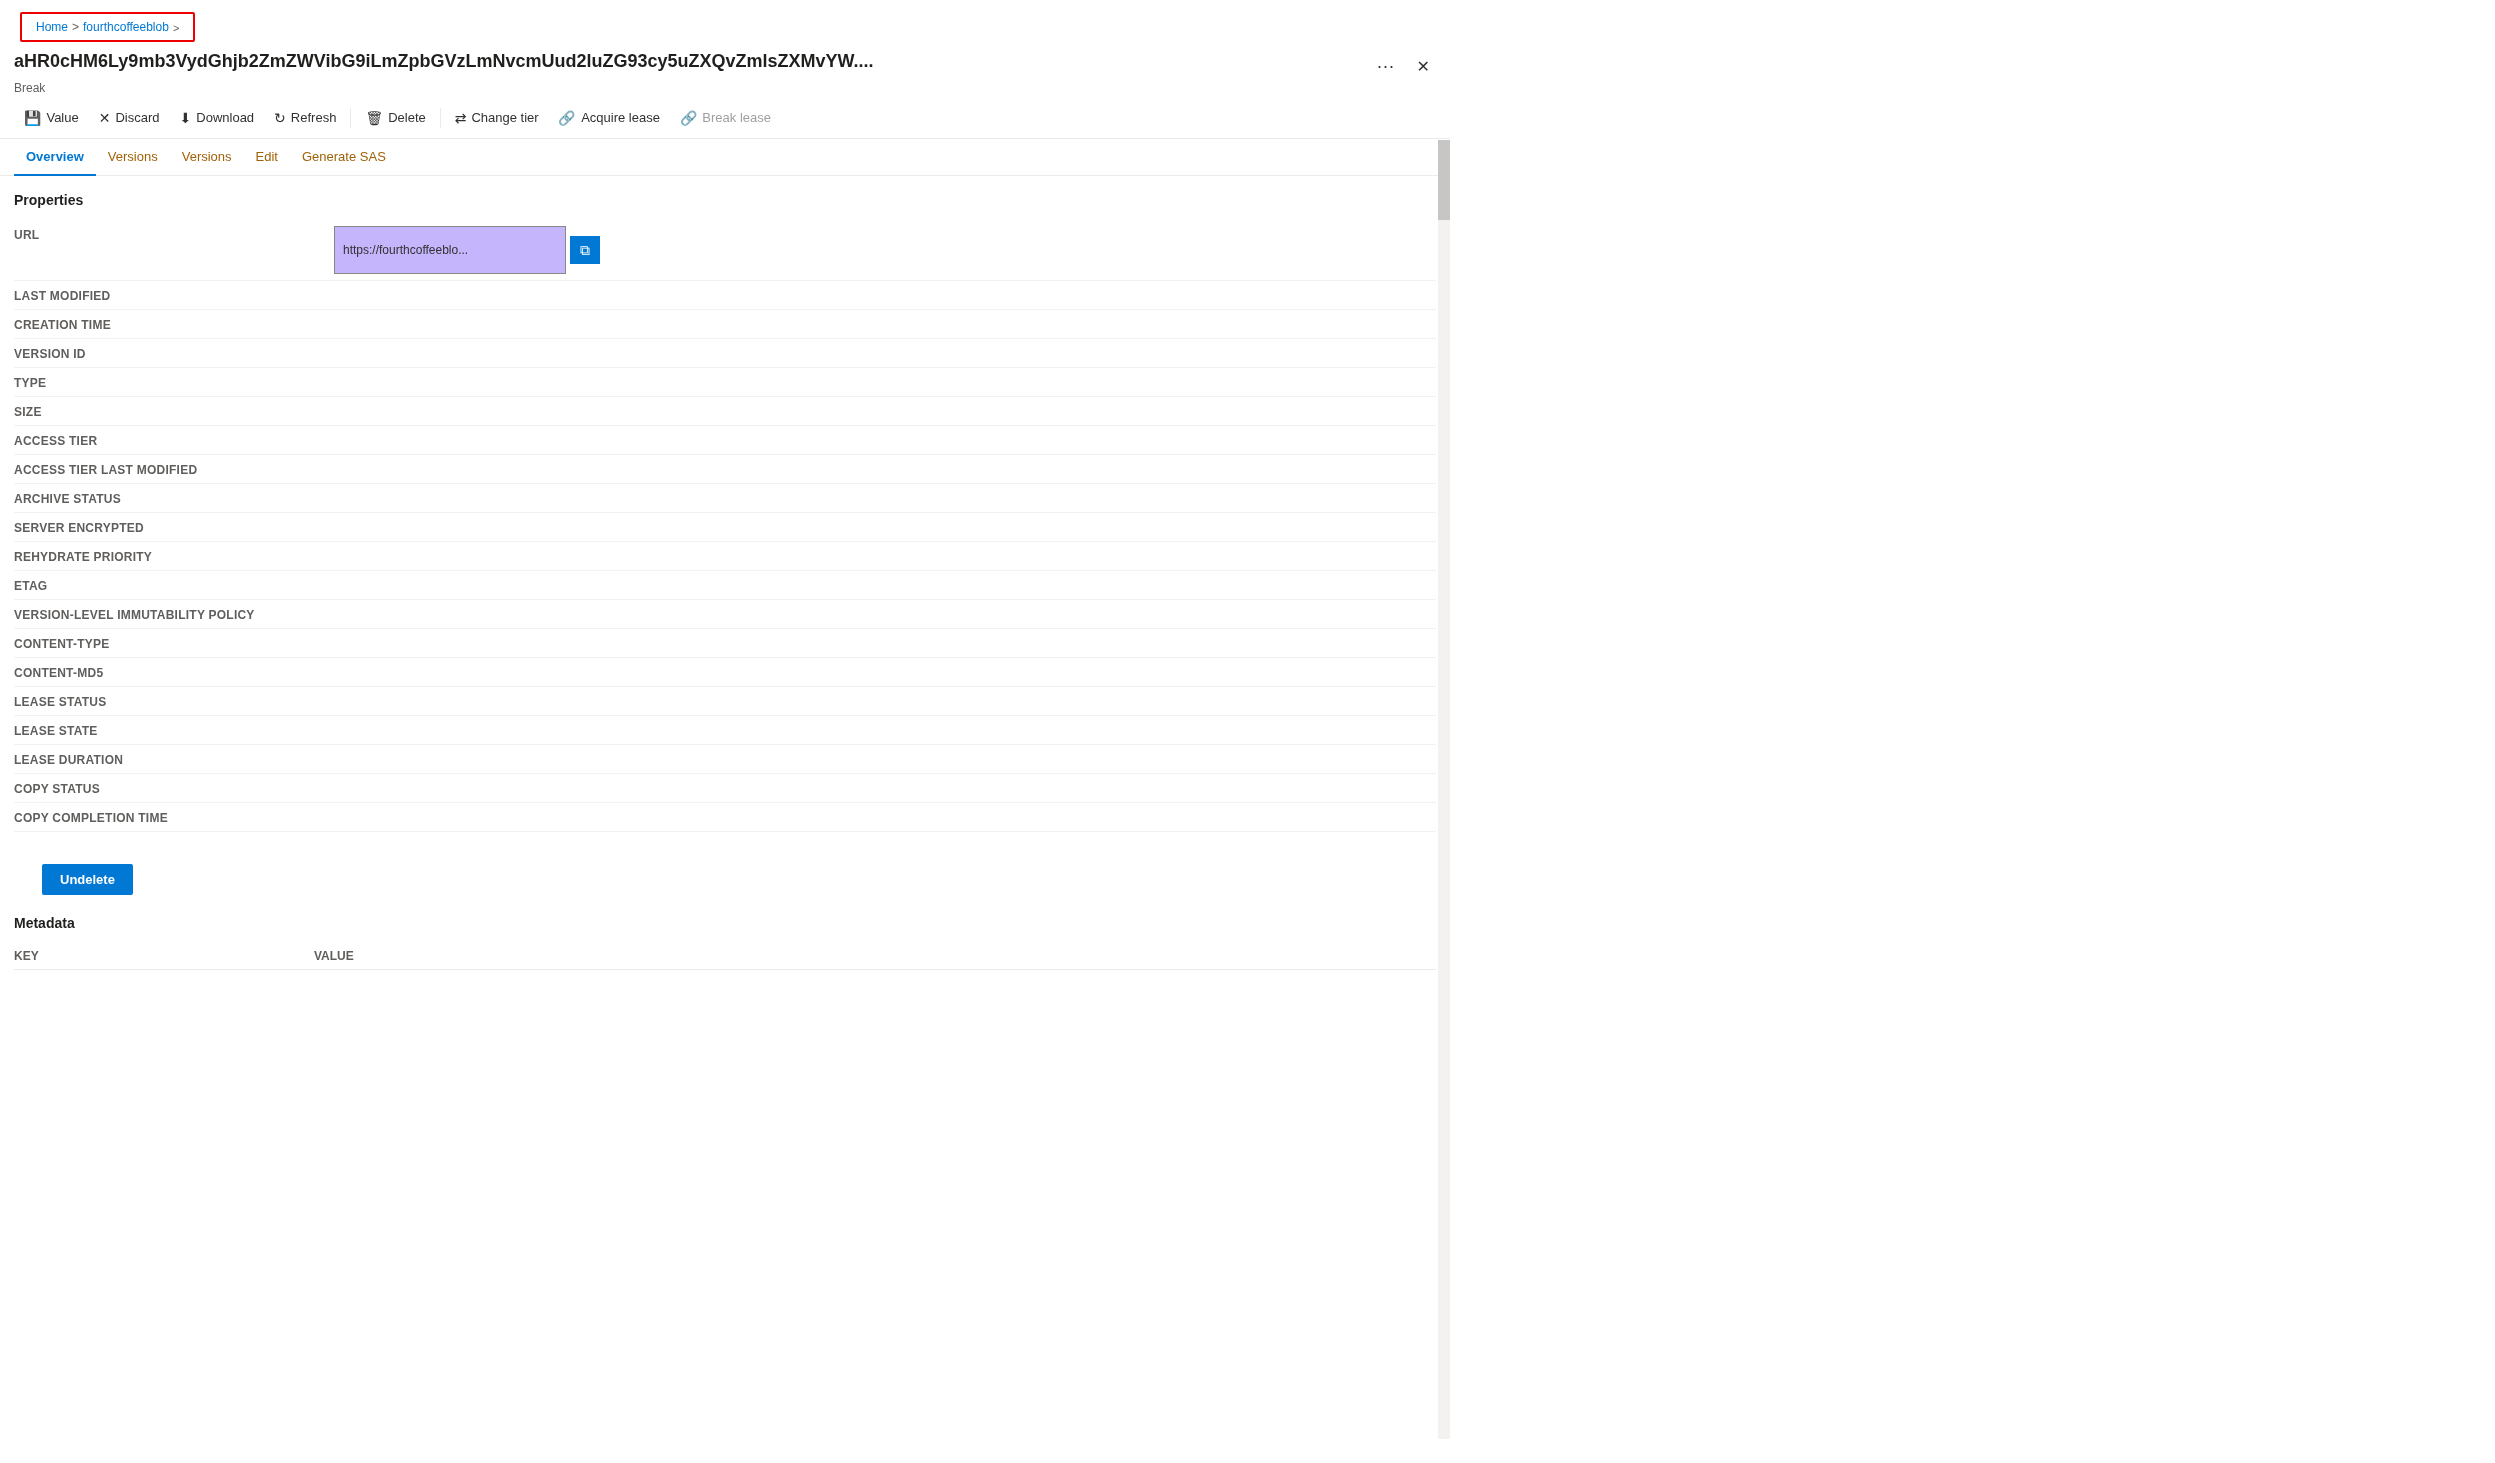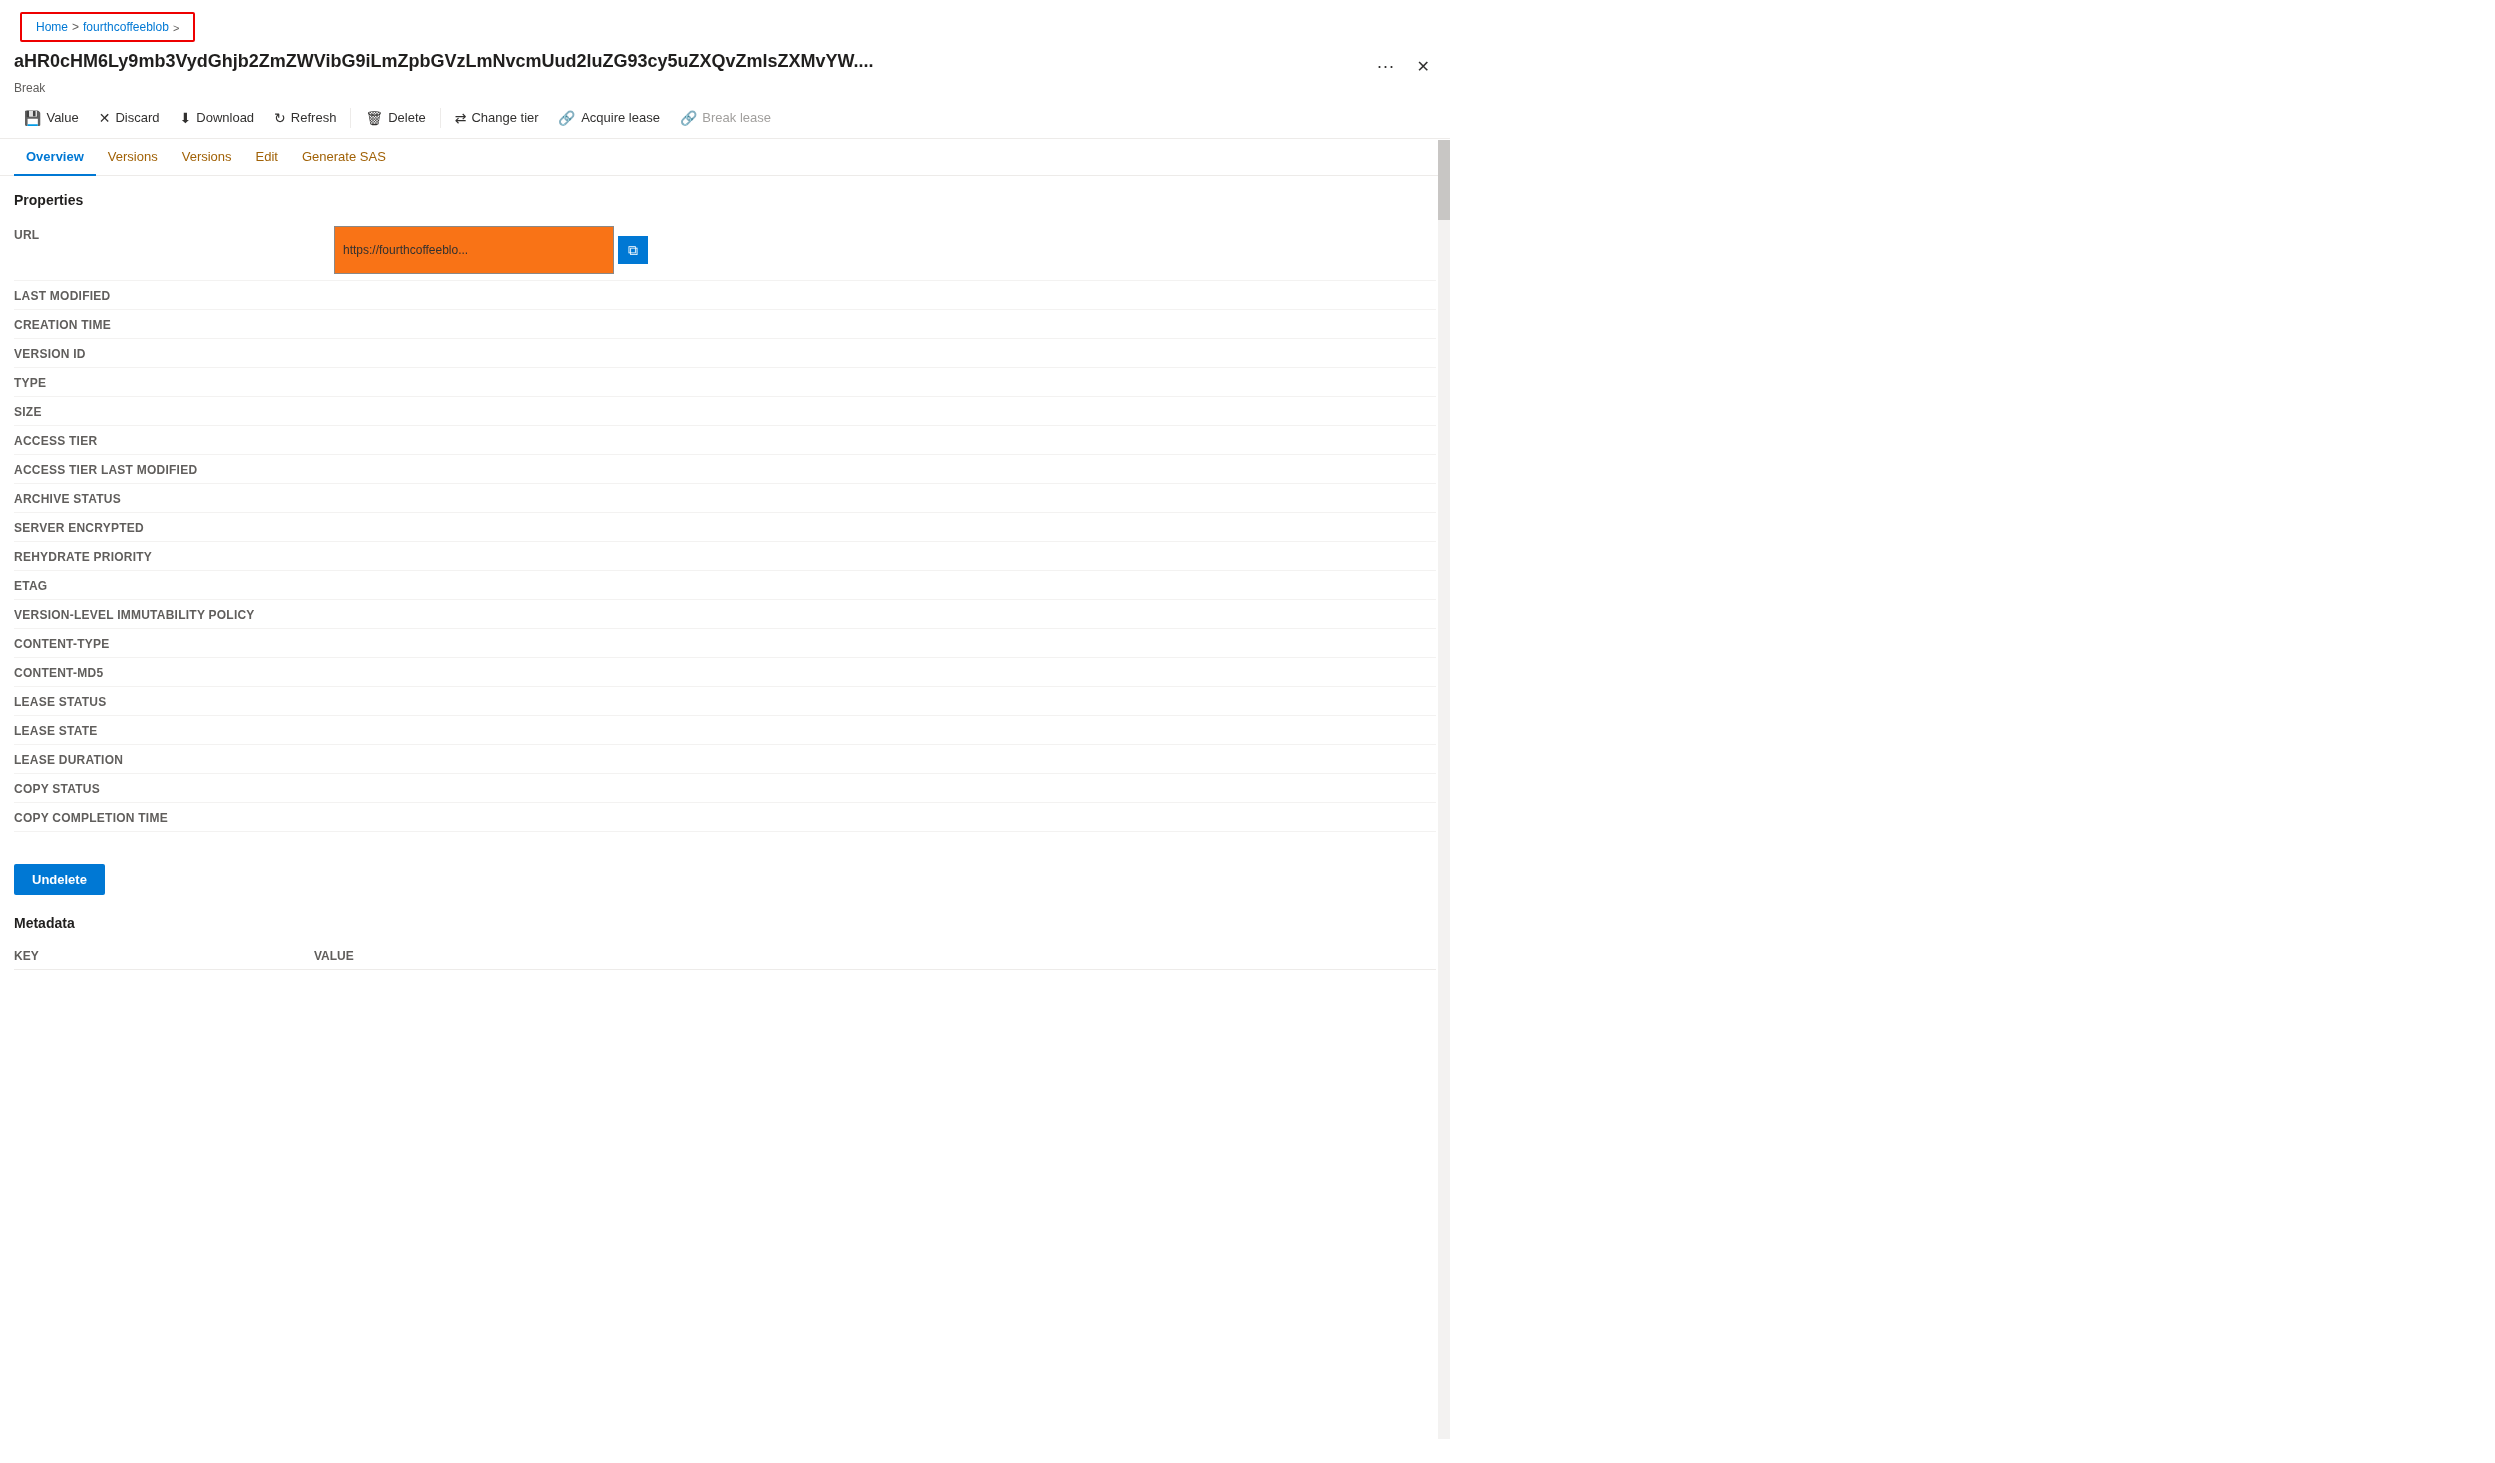--- a/index.html
+++ b/index.html
@@ -181,22 +181,22 @@
     .url-field {
       display: flex;
       align-items: center;
       gap: 4px;
     }
     .url-input {
       border: 1px solid #8a8886;
       padding: 16px 8px;
       font-size: 12px;
       color: #323130;
-      background: #f97316;
-      width: 280px;
+      background: #c4b5fd;
+      width: 232px;
       cursor: default;
     }
     .copy-btn {
       background: #0078d4;
       border: none;
       padding: 5px 8px;
       cursor: pointer;
       color: #fff;
       font-size: 14px;
       display: flex;
@@ -210,20 +210,21 @@
     .undelete-btn {
       margin-top: 16px;
       background: #0078d4;
       color: #fff;
       border: none;
       padding: 8px 18px;
       font-size: 13px;
       font-weight: 600;
       cursor: pointer;
       border-radius: 2px;
+      margin-left: 28px;
     }
 
     .metadata-section {
       margin-top: 20px;
     }
 
     .key-value-header {
       display: flex;
       gap: 0;
       font-size: 12px;

